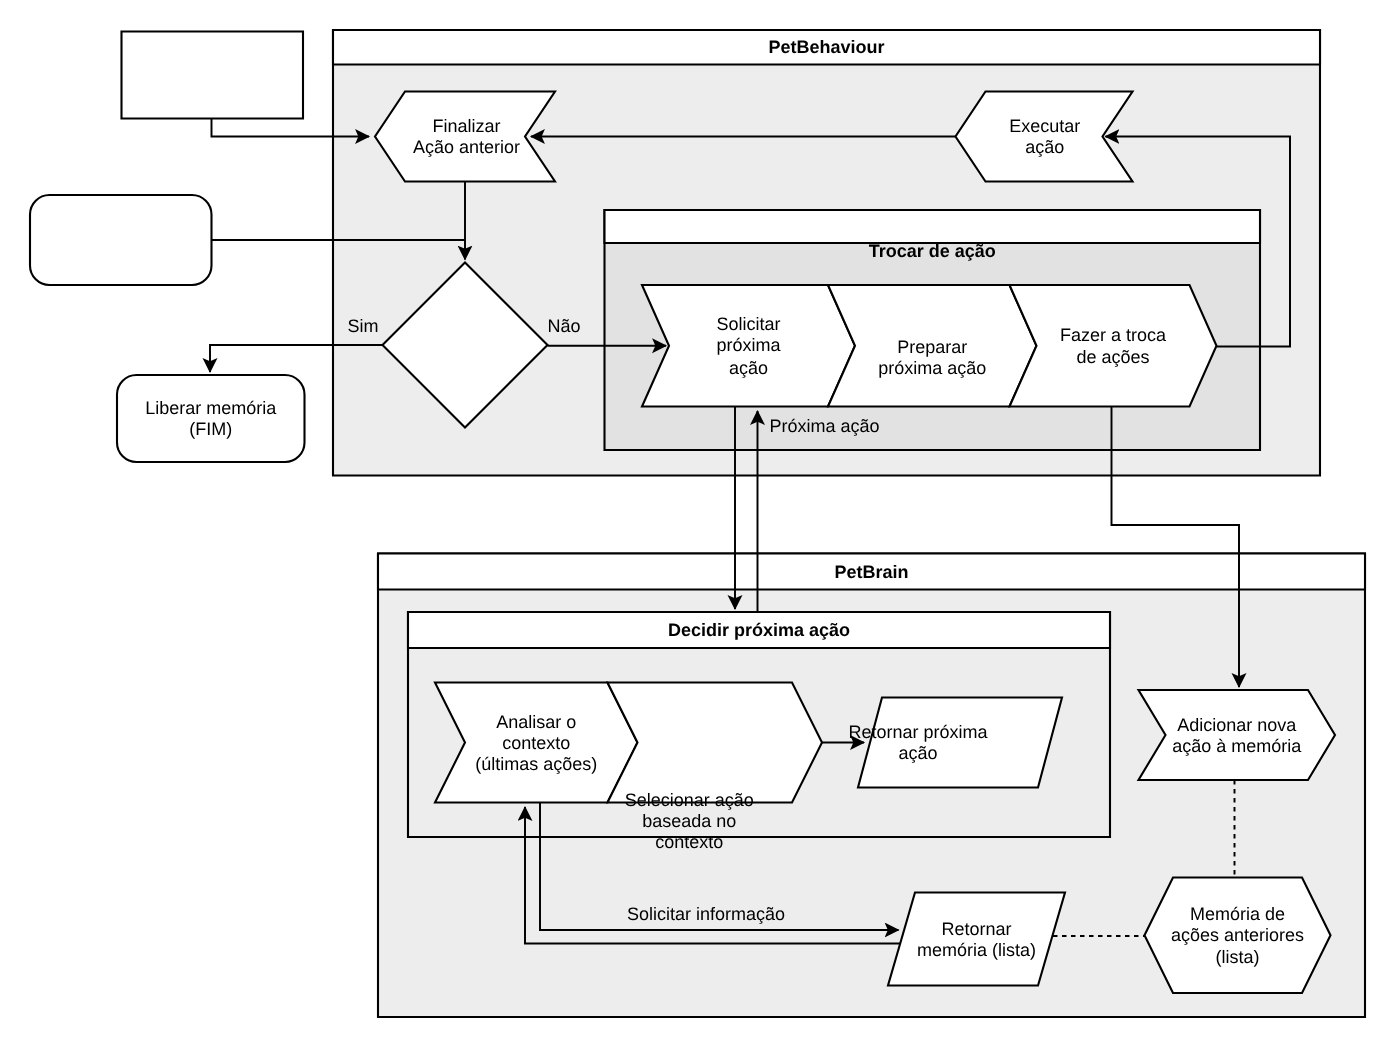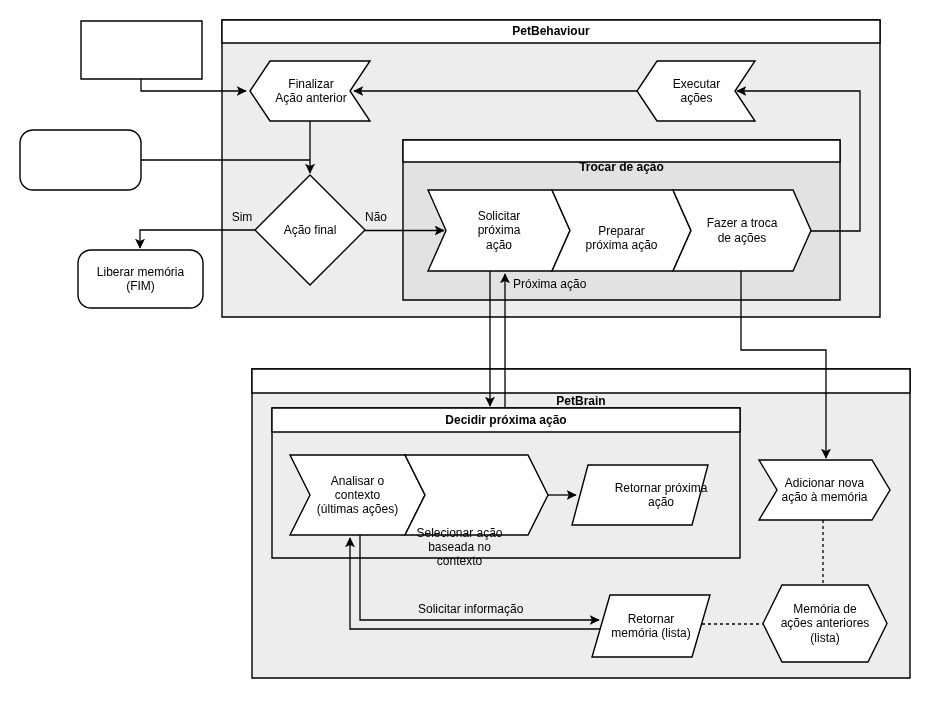--- a/index.html
+++ b/index.html
@@ -80,44 +80,43 @@
       <polygon points="588,465 708,465 692,525 572,525" data-interactable="true"></polygon>
 
       <polygon points="759,460 872,460 890,490 872,520 759,520 777,490" data-interactable="true"></polygon>
       <polygon points="610,595 710,595 692,657 592,657" data-interactable="true"></polygon>
       <polygon points="763,623.5 782,585 868,585 887,623.5 868,662 782,662" data-interactable="true"></polygon>
     </g>
   </svg>
 
   <div class="lbl bold" style="left:222px;top:20px;width:658px;height:23px;" data-interactable="false">PetBehaviour</div>
   <div class="lbl bold" style="left:403px;top:156px;width:437px;height:22px;" data-interactable="false">Trocar de ação</div>
-  <div class="lbl bold" style="left:252px;top:369px;width:658px;height:24px;margin-top:20px;" data-interactable="false">PetBrain</div>
+  <div class="lbl bold" style="left:252px;top:369px;width:658px;height:24px;" data-interactable="false">PetBrain</div>
   <div class="lbl bold" style="left:272px;top:408px;width:468px;height:24px;" data-interactable="false">Decidir próxima ação</div>
 
   <div class="lbl" style="left:78px;top:250px;width:125px;height:58px;" data-interactable="false">Liberar memória
 (FIM)</div>
   <div class="lbl" style="left:255px;top:61px;width:112px;height:60px;" data-interactable="false">Finalizar
 Ação anterior</div>
   <div class="lbl" style="left:641px;top:61px;width:111px;height:60px;" data-interactable="false">Executar
-ações</div>
-  <div class="lbl" style="left:260px;top:185px;width:100px;height:90px;" data-interactable="false">Ação final</div>
+ação</div>
   <div class="lbl" style="left:428px;top:190px;width:142px;height:81px;" data-interactable="false">Solicitar
 próxima
 ação</div>
   <div class="lbl" style="left:552px;top:190px;width:139px;height:96px;" data-interactable="false">Preparar
 próxima ação</div>
   <div class="lbl" style="left:673px;top:190px;width:138px;height:81px;" data-interactable="false">Fazer a troca
 de ações</div>
   <div class="lbl" style="left:290px;top:455px;width:135px;height:80px;" data-interactable="false">Analisar o
 contexto
 (últimas ações)</div>
   <div class="lbl" style="left:388px;top:455px;width:143px;height:88px;margin-top:48px;" data-interactable="false">Selecionar ação
 baseada no
 contexto</div>
-  <div class="lbl" style="left:593px;top:465px;width:136px;height:60px;" data-interactable="false">Retornar próxima
+  <div class="lbl" style="left:544px;top:465px;width:136px;height:60px;" data-interactable="false">Retornar próxima
 ação</div>
   <div class="lbl" style="left:759px;top:460px;width:131px;height:60px;" data-interactable="false">Adicionar nova
 ação à memória</div>
   <div class="lbl" style="left:592px;top:595px;width:118px;height:62px;" data-interactable="false">Retornar
 memória (lista)</div>
   <div class="lbl" style="left:763px;top:585px;width:124px;height:77px;" data-interactable="false">Memória de
 ações anteriores
 (lista)</div>
 
   <div class="lbl" style="left:228px;top:209px;width:28px;height:16px;" data-interactable="false">Sim</div>

